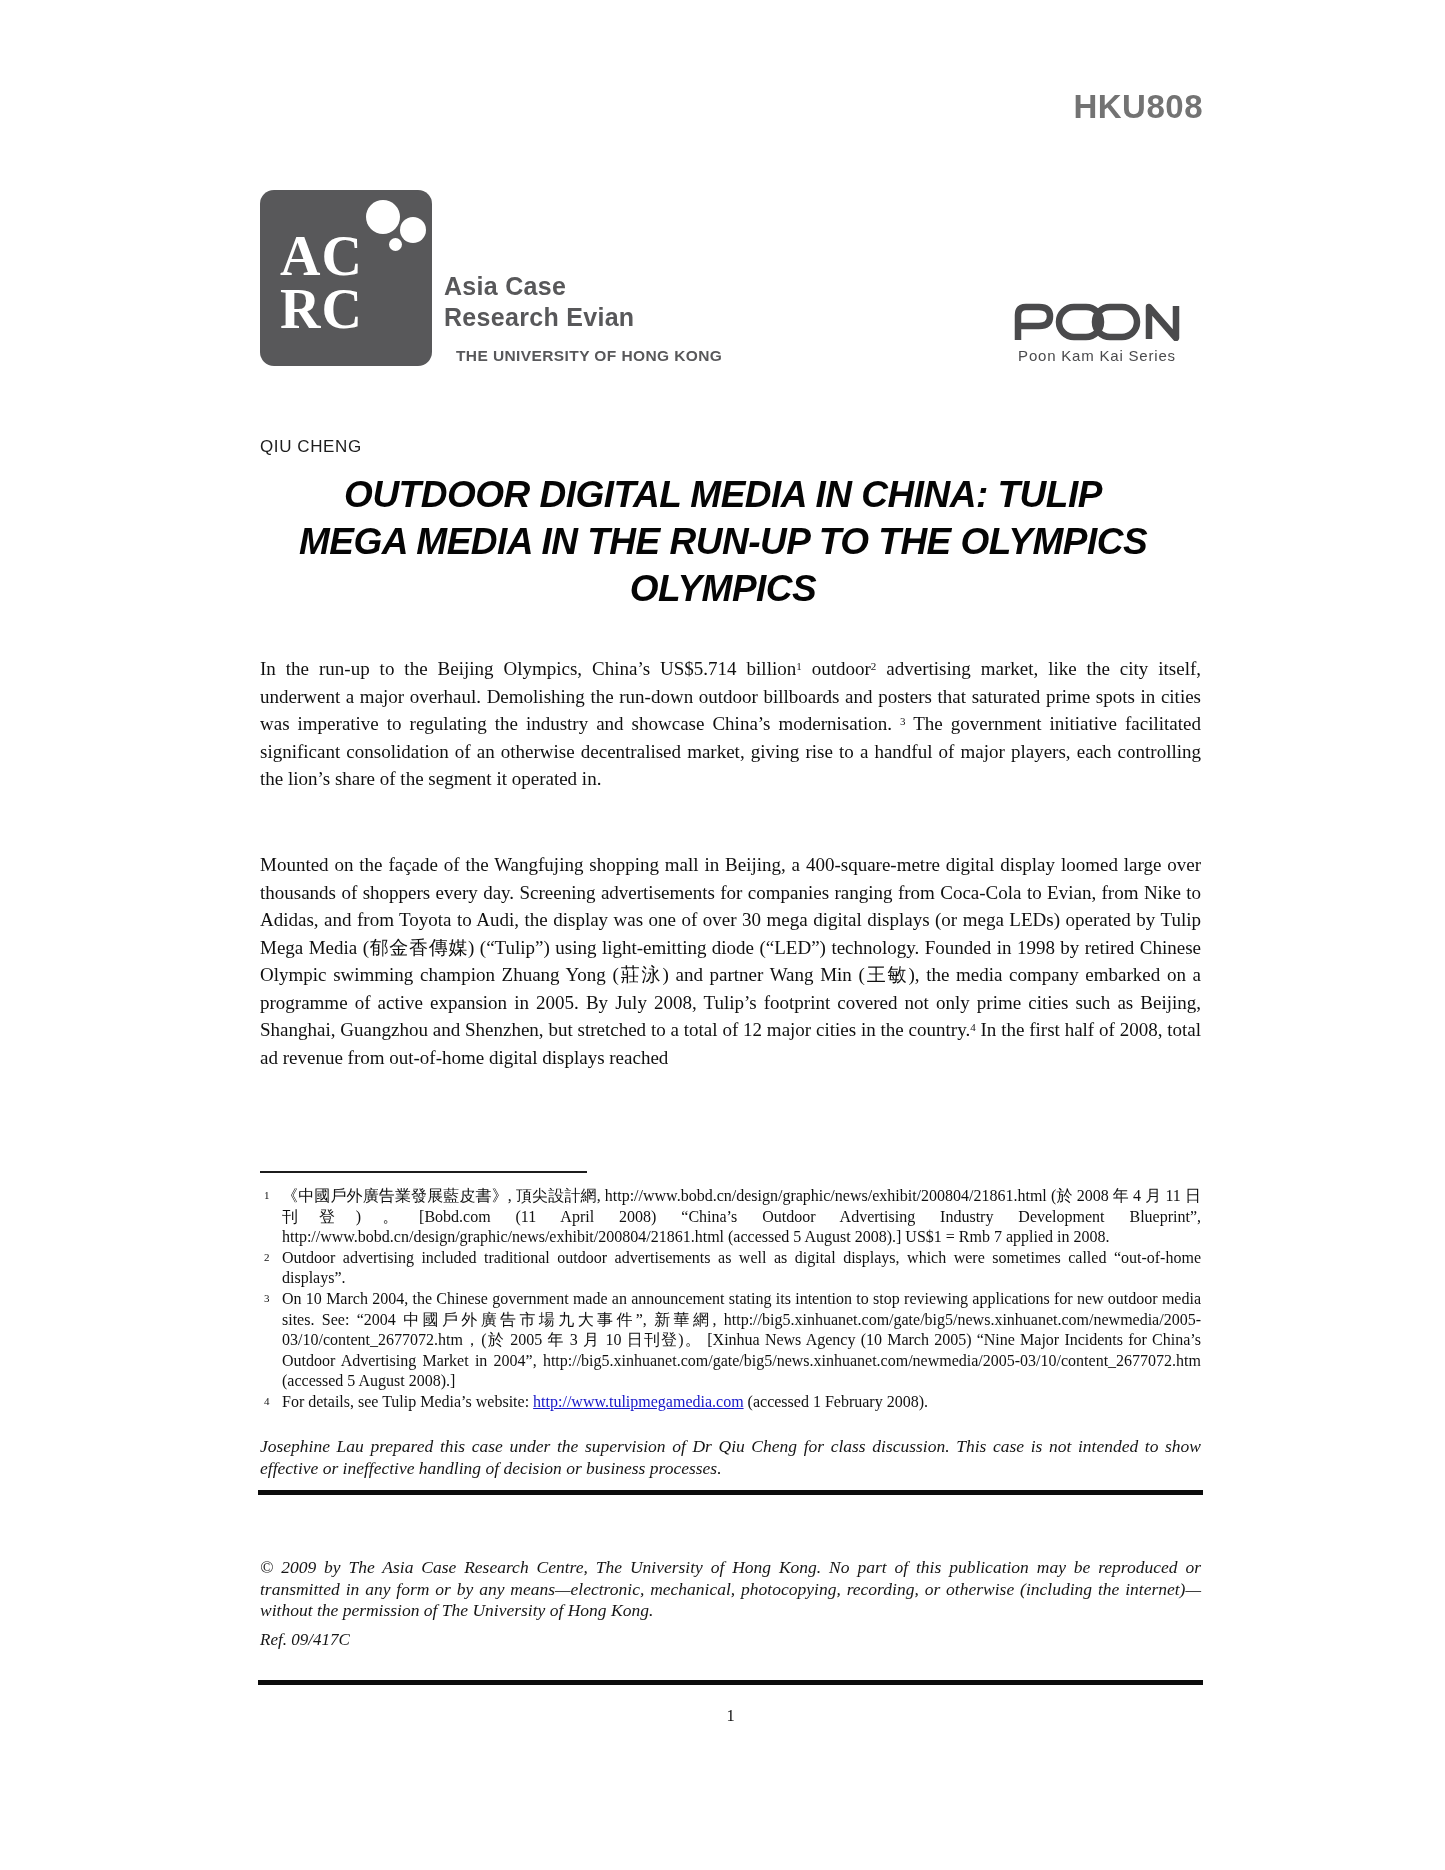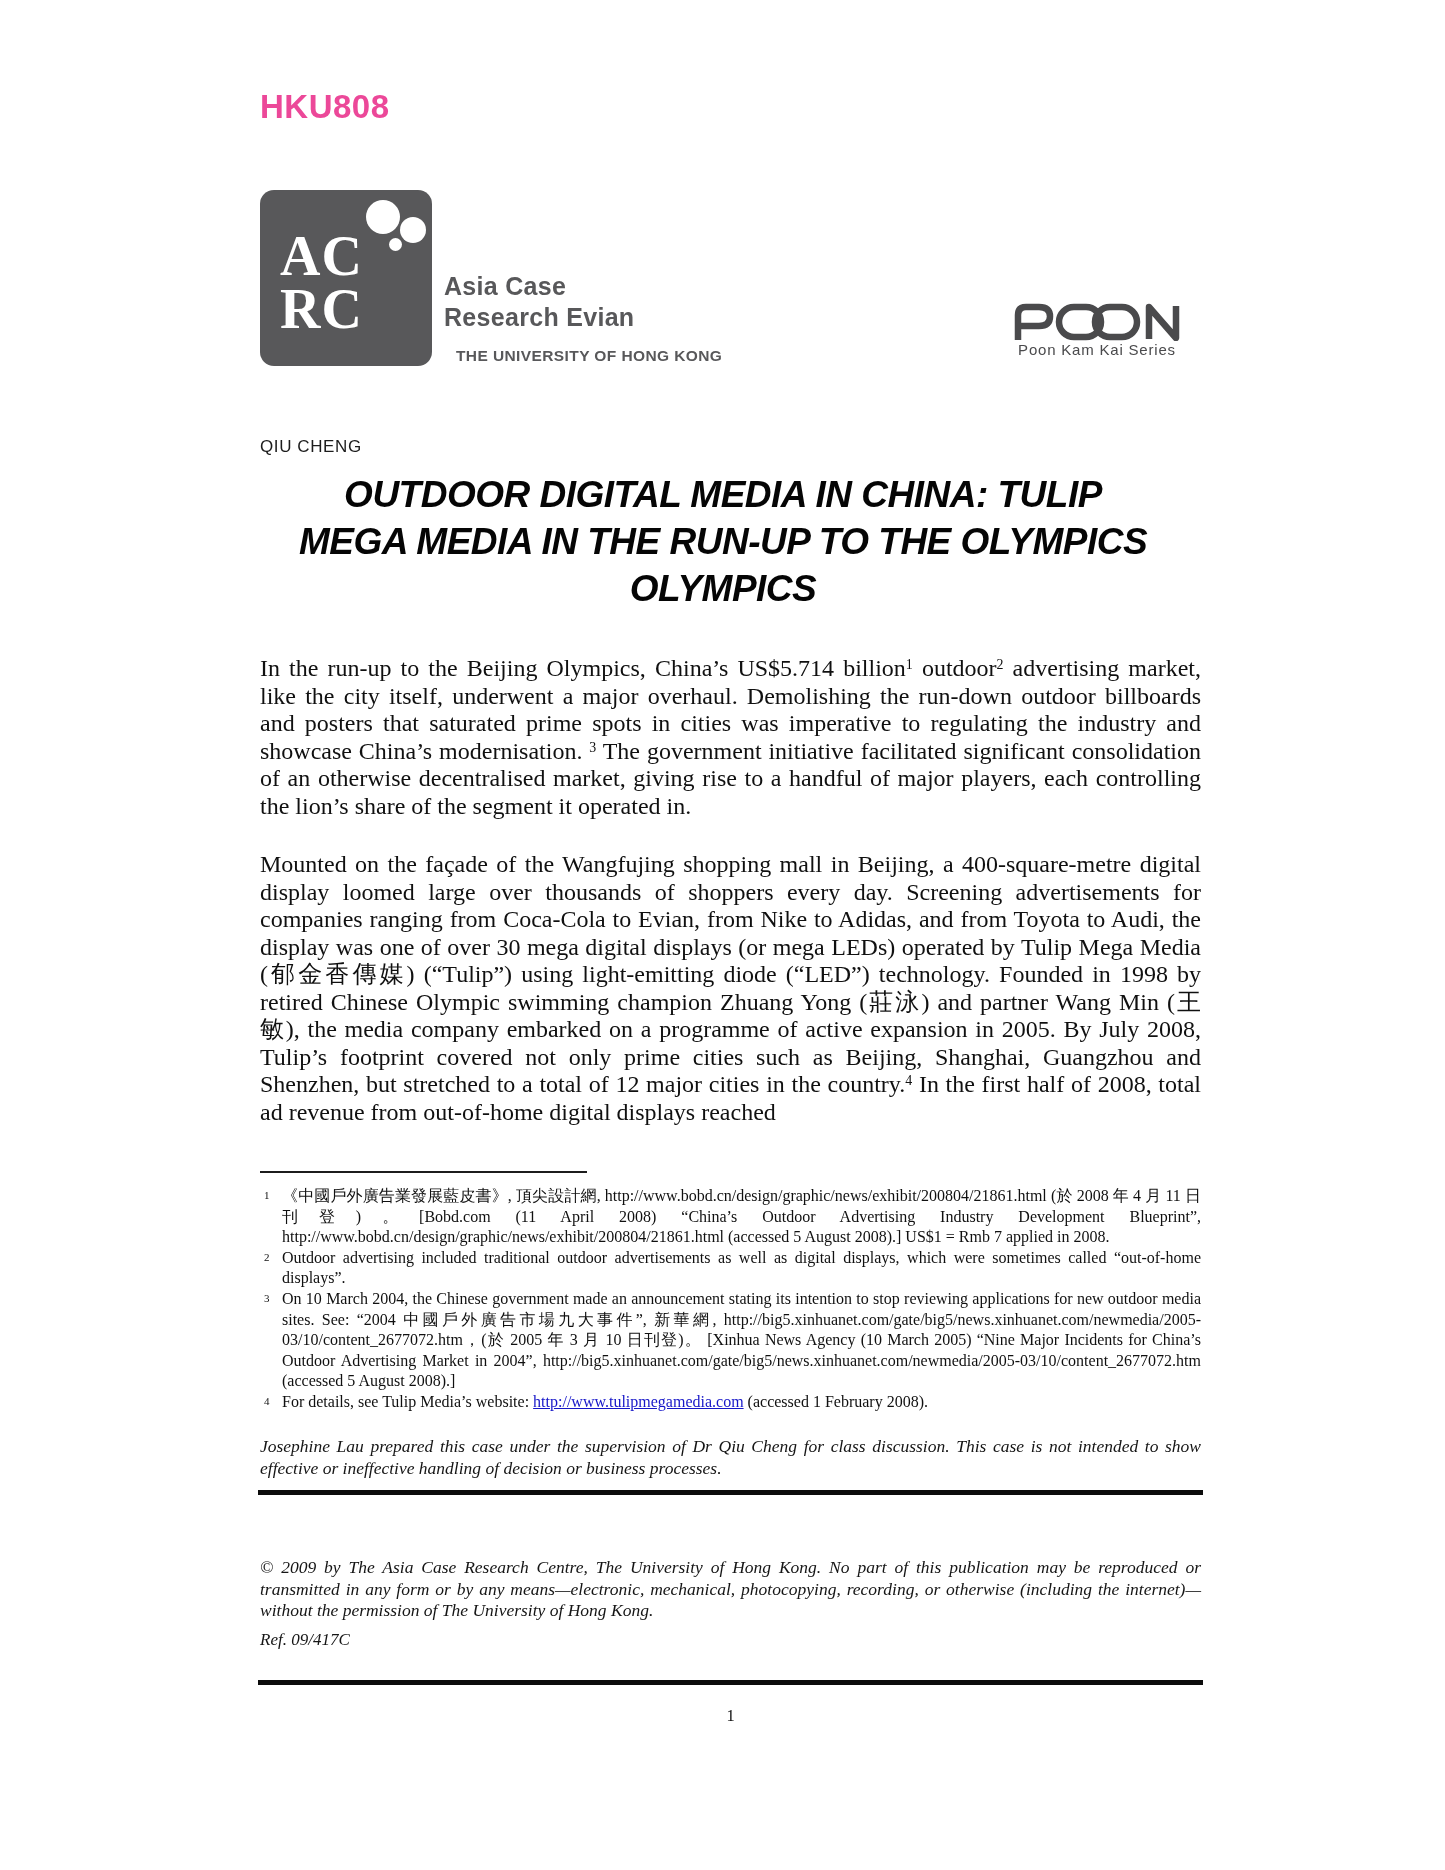--- a/index.html
+++ b/index.html
@@ -3,23 +3,23 @@
 <meta charset="utf-8">
 <style>
   html,body{margin:0;padding:0;background:#e8e8e8;}
   .page{
     position:relative;width:1445px;height:1870px;background:#ffffff;
     font-family:"Liberation Serif","DejaVu Serif",serif;color:var(--ink,#111);
     overflow:hidden;margin:0 auto;
   }
   
   .hku{
-    position:absolute;left:260px;top:88px;width:943px;
+    position:absolute;left:260px;top:88px;width:943px;text-align:right;
     font-family:"Liberation Sans","DejaVu Sans",sans-serif;font-weight:bold;
-    font-size:33px;color:#ec4899;letter-spacing:0.5px;
+    font-size:33px;color:#737373;letter-spacing:0.5px;
   }
   
   .acrc-logo{
     position:absolute;left:260px;top:190px;width:172px;height:176px;
     background:var(--logo-gray,#58585a);border-radius:14px;
   }
   .acrc-letters{
     position:absolute;left:20px;top:40px;color:#ffffff;
     font-family:"Liberation Serif","DejaVu Serif",serif;font-weight:bold;
     font-size:56px;line-height:53px;letter-spacing:1px;
@@ -35,38 +35,38 @@
   }
   .acrc-univ{
     position:absolute;left:456px;top:347px;color:var(--logo-gray,#58585a);
     font-family:"Liberation Sans","DejaVu Sans",sans-serif;font-weight:bold;
     font-size:15.5px;letter-spacing:0.4px;
   }
   
   .poon{position:absolute;left:1010px;top:303px;width:174px;text-align:center;color:#4a4a4c;}
   .poon svg{display:block;margin:0 auto;}
   .poon-series{
-    font-family:"Liberation Sans","DejaVu Sans",sans-serif;
+    margin-top:6px;font-family:"Liberation Sans","DejaVu Sans",sans-serif;
     font-size:15px;letter-spacing:0.8px;color:#4a4a4c;white-space:nowrap;
   }
   
   .author{
     position:absolute;left:260px;top:437px;
     font-family:"Liberation Sans","DejaVu Sans",sans-serif;
     font-size:17px;letter-spacing:0.6px;color:#1c1c1c;
   }
   .title{
     position:absolute;left:245px;top:471px;width:956px;margin:0;text-align:center;
     font-family:"Liberation Sans","DejaVu Sans",sans-serif;font-weight:bold;
     font-size:37px;line-height:47px;letter-spacing:-0.5px;color:#050505;font-style:italic;
   }
   
   .bodyp{
     position:absolute;left:260px;width:941px;margin:0;text-align:justify;
-    font-size:24px;line-height:27.5px;color:#101010;
+    font-size:19px;line-height:27.5px;color:#101010;
   }
   .p1{top:655px;}
   .p2{top:851px;}
   .sup{font-size:0.58em;position:relative;top:-0.5em;line-height:0;}
   
   .fn-sep{position:absolute;left:260px;top:1171px;width:327px;border-top:2px solid #1c1c1c;}
   .footnotes{
     position:absolute;left:260px;top:1186px;width:941px;
     font-size:16px;line-height:20.6px;text-align:justify;color:#101010;
   }

